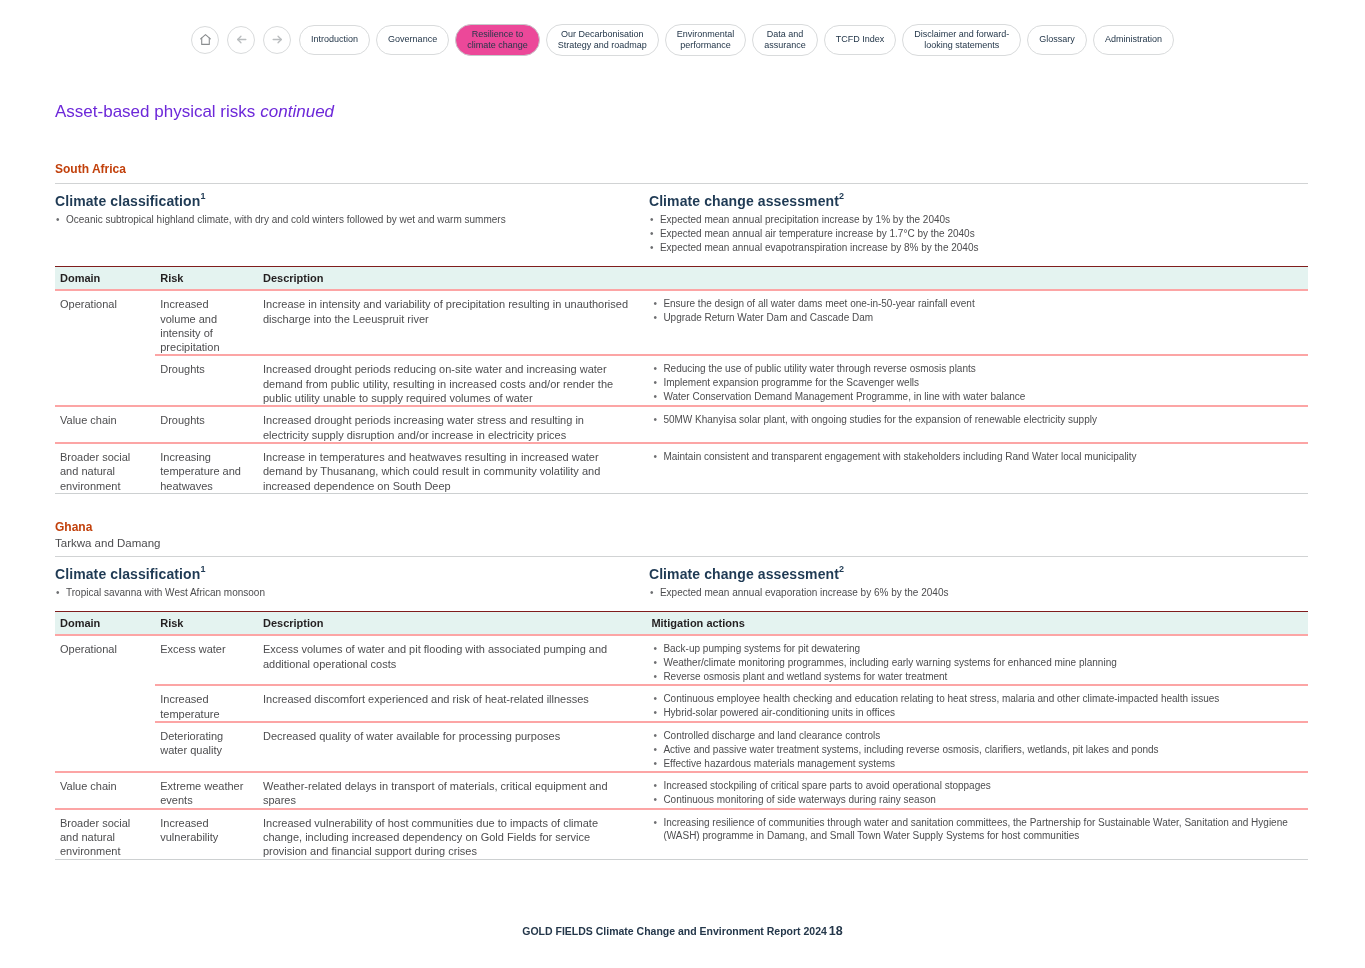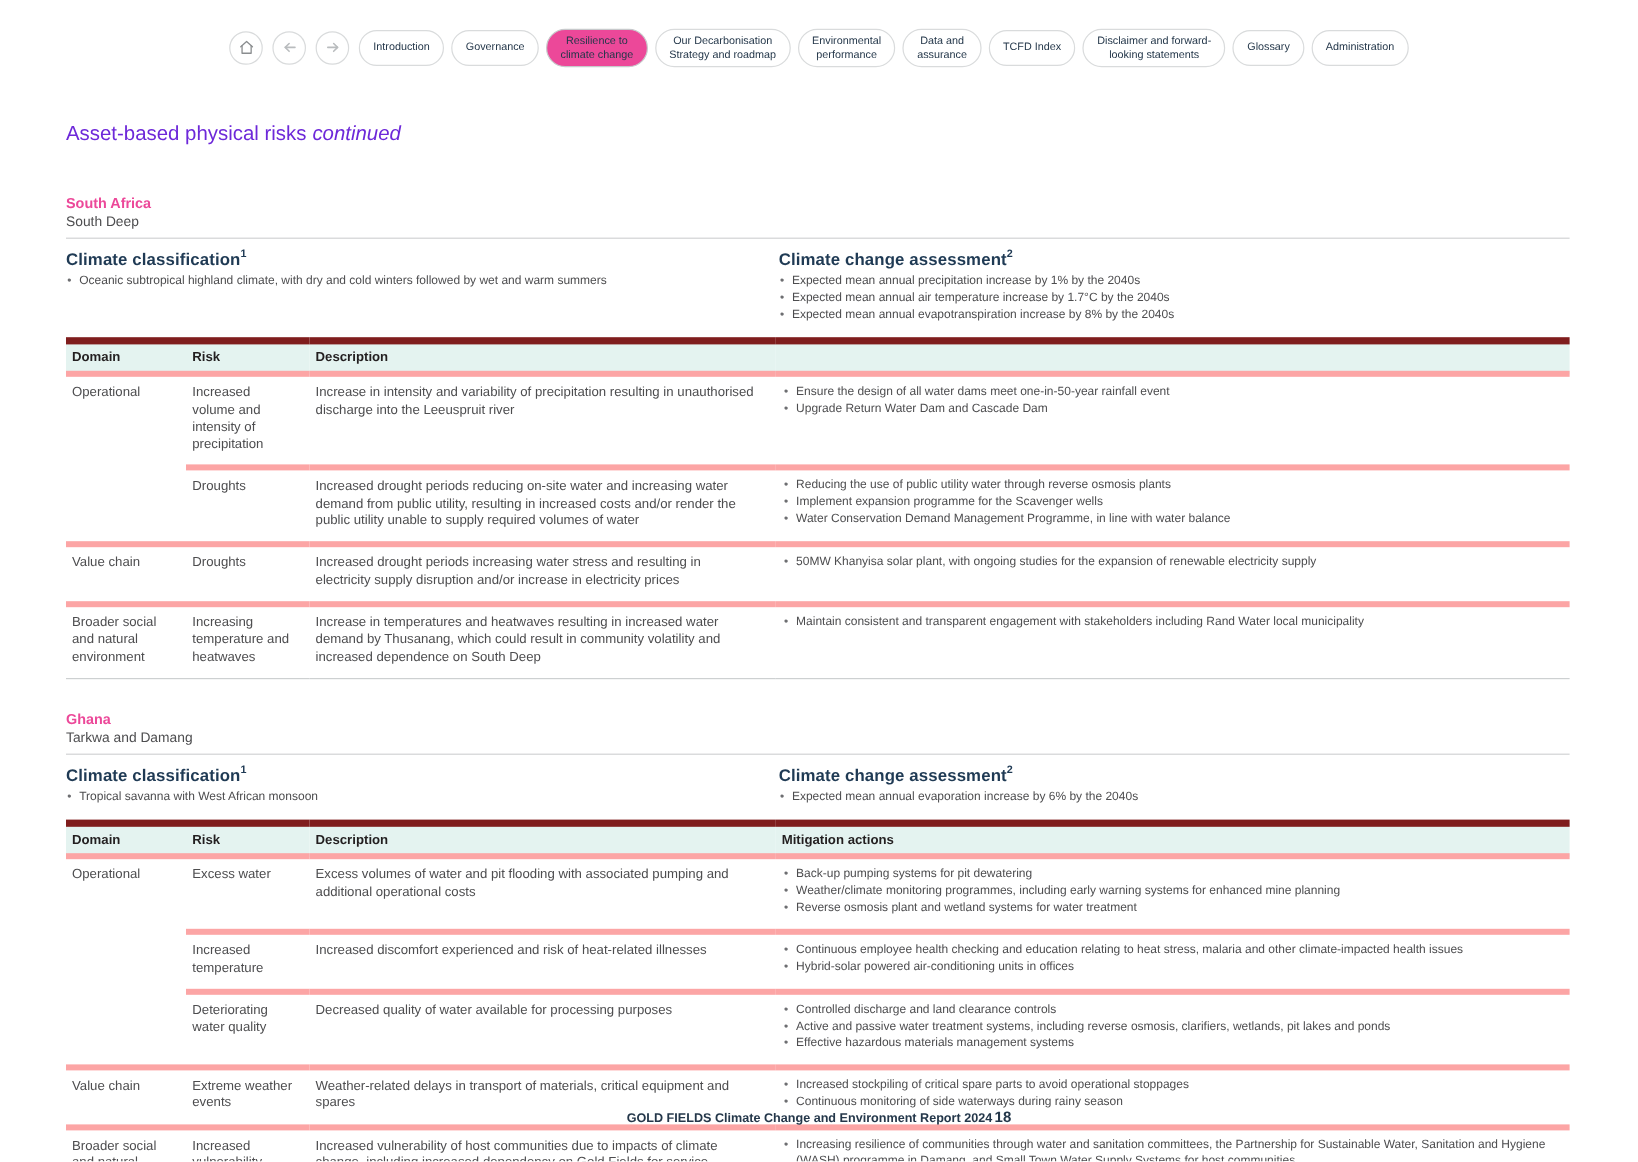--- a/index.html
+++ b/index.html
@@ -17,38 +17,38 @@
     cursor:pointer; }
   .tab.active { background:#ec4899; border-color:#c7c9cb; font-weight:normal; }
 
   
   .content { padding:0 57px 0 55px; }
   .page-title { margin-top:46px; font-size:17px; font-weight:normal; color:#6d28d9; }
   .page-title .cont { font-style:italic; margin-left:5px; }
 
   .region-section { margin-top:40px; }
   .region-section + .region-section { margin-top:26px; }
-  .region { font-size:12px; font-weight:bold; color:#ec4899; }
+  .region { font-size:12px; font-weight:bold; color:#c2410c; }
   .site { font-size:11.5px; color:#4d4d4f; margin-top:3px; }
 
   .class-row { display:flex; border-top:1px solid #d1d3d4; margin-top:7px; padding-top:8px; }
   .class-left { width:47.4%; padding-right:20px; }
   .class-right { width:52.6%; }
   .class-row h3 { font-size:14px; font-weight:bold; color:#1f3a54; letter-spacing:0.1px; }
   .class-row h3 sup { font-size:9px; position:relative; top:-1px; }
   ul.dots { list-style:none; margin-top:5px; }
   ul.dots li { position:relative; padding-left:11px; font-size:10px; line-height:1.3; margin-bottom:1px; color:#4d4d4f; }
   ul.dots li::before { content:"•"; position:absolute; left:1px; top:0; color:#6d6e71; }
 
   table.risk-table { width:100%; border-collapse:collapse; margin-top:11px; font-size:11px; border-bottom:1px solid #cdd0d1; }
   .c-domain { width:8%; } .c-risk { width:8.2%; } .c-desc { width:31%; } .c-mit { width:52.8%; }
   table.risk-table thead tr { background:#e4f3f0; }
-  table.risk-table th { border-top:6px solid #7f1d1d; border-bottom:1px solid #00a79d; text-align:left;
+  table.risk-table th { border-top:1px solid #7f1d1d; border-bottom:1px solid #00a79d; text-align:left;
     font-size:11px; color:#231f20; font-weight:bold; padding:5px 8px 5px 5px; }
-  table.risk-table td { border-top:5px solid #fca5a5; vertical-align:top; padding:6px 14px 10px 5px; line-height:1.3; color:#4d4d4f; }
+  table.risk-table td { border-top:2px solid #fca5a5; vertical-align:top; padding:6px 14px 0 5px; line-height:1.3; color:#4d4d4f; }
   table.risk-table td.td-mit { padding-left:0; padding-right:4px; }
   table.risk-table td.td-mit ul.dots { margin-top:0; }
   table.risk-table td.td-mit ul.dots li { padding-left:17px; }
   table.risk-table td.td-mit ul.dots li::before { left:7px; }
 
   .footer { position:absolute; left:0; right:0; bottom:30px; display:flex; justify-content:center; align-items:baseline; gap:2px; }
   .footer .report { font-size:10.5px; font-weight:bold; color:#24374a; }
   .footer .pagenum { font-size:12.5px; font-weight:bold; color:#24374a; }
 </style>
 </head>
@@ -100,21 +100,20 @@
       </div>
   </nav>
 
   <div class="content">
 
     <h1 class="page-title"><span>Asset-based physical risks</span><span class="cont">continued</span></h1>
 
     <div>
         <section class="region-section">
           <h2 class="region">South Africa</h2>
-          <div class="site">South Deep</div>
           <div class="class-row">
             <div class="class-left">
               <h3>Climate classification<sup>1</sup></h3>
               <ul class="dots">
                 <li>Oceanic subtropical highland climate, with dry and cold winters followed by wet and warm summers</li>
               </ul>
             </div>
             <div class="class-right">
               <h3>Climate change assessment<sup>2</sup></h3>
               <ul class="dots">

